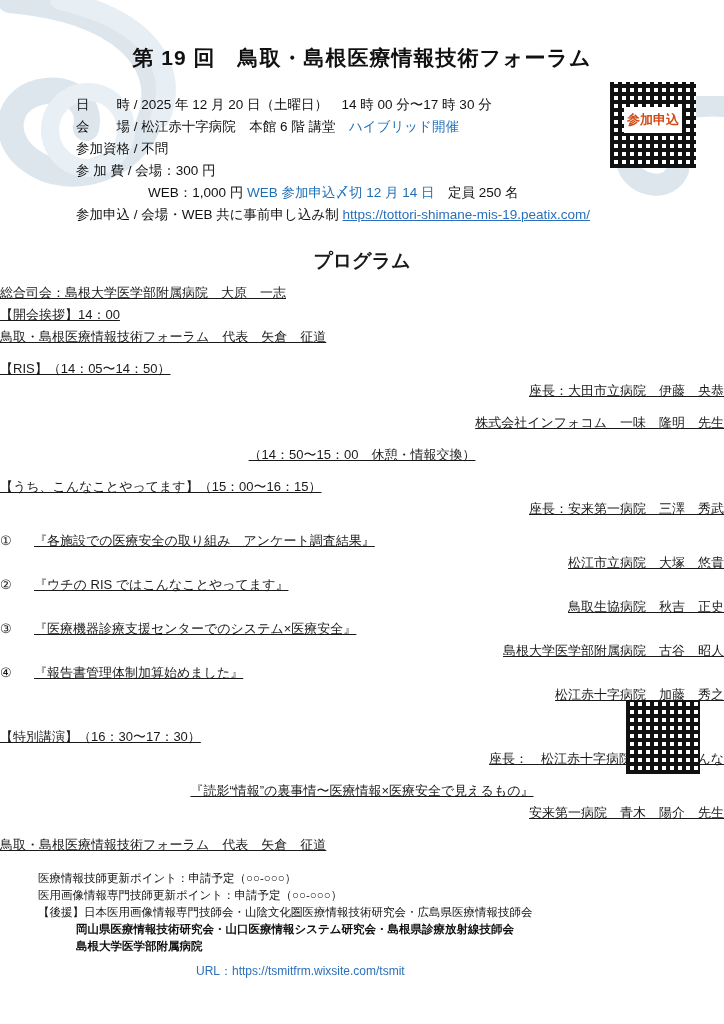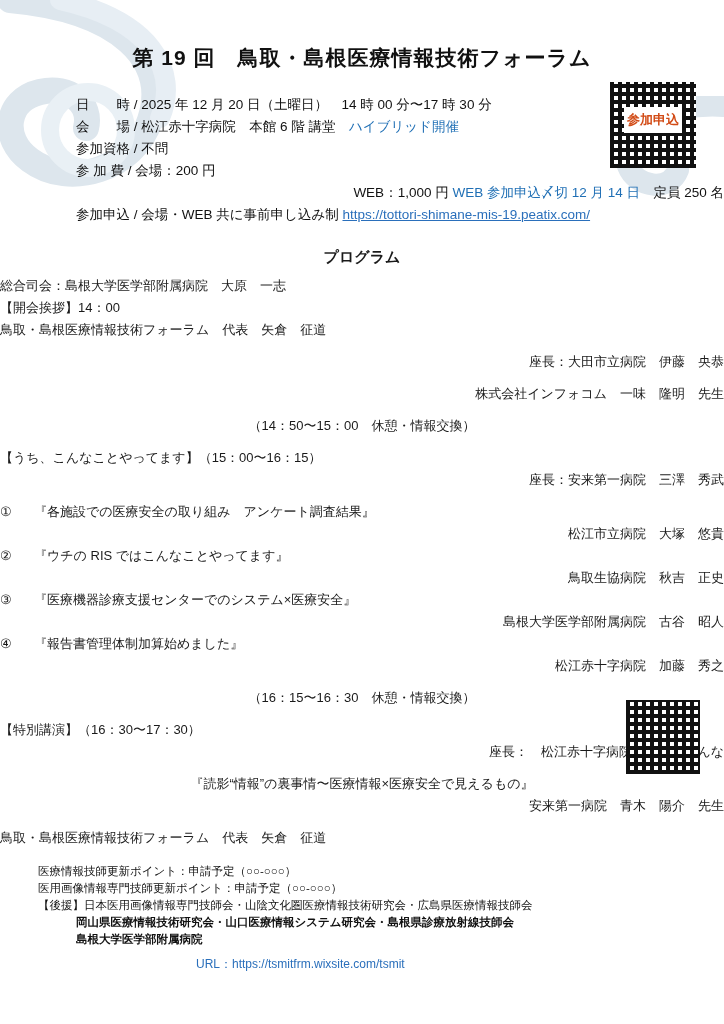--- a/index.html
+++ b/index.html
@@ -43,21 +43,21 @@
   }
 
   .info {
     margin-top: 22px;
     padding-left: 76px;
     font-size: 13.5px;
     line-height: 22px;
     color: #111;
   }
   .info .row { white-space: nowrap; }
-  .info .indent1 { padding-left: 72px; text-align: right; }
+  .info .indent1 { padding-left: 72px; }
   .hybrid { color: #1f6fb5; }
   .accent-blue { color: #1f6fb5; }
   .link { color: #2a6fbb; }
 
   .qr-top {
     position: absolute;
     right: 28px;
     top: 82px;
     width: 86px;
     z-index: 6;
@@ -81,34 +81,35 @@
     color: #d24b16;
     font-size: 13px;
     font-weight: bold;
     padding: 3px 2px;
     border: 1px solid #fff;
     white-space: nowrap;
   }
 
   .program-title {
     text-align: center;
-    font-size: 15px;
+    font-size: 19px;
     font-weight: bold;
     margin-top: 22px;
   }
 
   .prog {
     margin-top: 8px;
     font-size: 13px;
     line-height: 20px;
   }
   .prog .line {
     position: relative;
     min-height: 20px;
     padding: 1px 0;
+    text-decoration: underline;
   }
   .l-left  { padding-left: 76px; }
   .l-mid   { padding-left: 160px; }
   .l-center{ text-align: center; }
   .l-right { text-align: right; padding-right: 76px; }
   .l-item  { padding-left: 104px; }
   .l-item .num { display: inline-block; width: 34px; }
   .spacer-10 { height: 10px; }
 
   .footnotes {
@@ -165,57 +166,57 @@
   </div>
 
   <div class="content">
 
     <div class="title">第 19 回　鳥取・島根医療情報技術フォーラム</div>
 
     <div class="info">
       <div class="row">日　　時 / 2025 年 12 月 20 日（土曜日）　14 時 00 分〜17 時 30 分</div>
       <div class="row"><span>会　　場 / 松江赤十字病院　本館 6 階 講堂　</span><span class="hybrid">ハイブリッド開催</span></div>
       <div class="row">参加資格 / 不問</div>
-      <div class="row">参 加 費 / 会場：200 円</div>
+      <div class="row">参 加 費 / 会場：300 円</div>
       <div class="row indent1"><span>WEB：1,000 円 </span><span class="accent-blue">WEB 参加申込〆切 12 月 14 日</span><span>　定員 250 名</span></div>
       <div class="row"><span>参加申込 / 会場・WEB 共に事前申し込み制 </span><a class="link" href="#">https://tottori-shimane-mis-19.peatix.com/</a></div>
     </div>
 
     <div class="qr-top">
       <div class="qr-box">
         <span class="qr-badge">参加申込</span>
       </div>
     </div>
 
     <div class="program-title">プログラム</div>
 
     <div class="prog" id="program-lines">
         <div class="line l-mid">総合司会：島根大学医学部附属病院　大原　一志</div>
         <div class="line l-left">【開会挨拶】14：00</div>
         <div class="line l-mid">鳥取・島根医療情報技術フォーラム　代表　矢倉　征道</div>
         <div class="spacer-10"></div>
+        <div class="line l-left">【RIS】（14：05〜14：50）</div>
         <div class="line l-right">座長：大田市立病院　伊藤　央恭</div>
         <div class="spacer-10"></div>
         <div class="line l-right">株式会社インフォコム　一味　隆明　先生</div>
         <div class="spacer-10"></div>
         <div class="line l-center">（14：50〜15：00　休憩・情報交換）</div>
         <div class="spacer-10"></div>
         <div class="line l-left">【うち、こんなことやってます】（15：00〜16：15）</div>
         <div class="line l-right">座長：安来第一病院　三澤　秀武</div>
         <div class="spacer-10"></div>
         <div class="line l-item"><span class="num">①</span><span>『各施設での医療安全の取り組み　アンケート調査結果』</span></div>
         <div class="line l-right">松江市立病院　大塚　悠貴</div>
         <div class="line l-item"><span class="num">②</span><span>『ウチの RIS ではこんなことやってます』</span></div>
         <div class="line l-right">鳥取生協病院　秋吉　正史</div>
         <div class="line l-item"><span class="num">③</span><span>『医療機器診療支援センターでのシステム×医療安全』</span></div>
         <div class="line l-right">島根大学医学部附属病院　古谷　昭人</div>
         <div class="line l-item"><span class="num">④</span><span>『報告書管理体制加算始めました』</span></div>
         <div class="line l-right">松江赤十字病院　加藤　秀之</div>
         <div class="spacer-10"></div>
-        <div class="line l-center">（16：15〜16：30　休憩・情報交換）</div>
         <div class="spacer-10"></div>
         <div class="line l-left">【特別講演】（16：30〜17：30）</div>
         <div class="line l-right">座長：　松江赤十字病院　中尾　かんな</div>
         <div class="spacer-10"></div>
         <div class="line l-center">『読影“情報”の裏事情〜医療情報×医療安全で見えるもの』</div>
         <div class="line l-right">安来第一病院　青木　陽介　先生</div>
         <div class="spacer-10"></div>
         <div class="line l-mid">鳥取・島根医療情報技術フォーラム　代表　矢倉　征道</div>
       </div>
 

